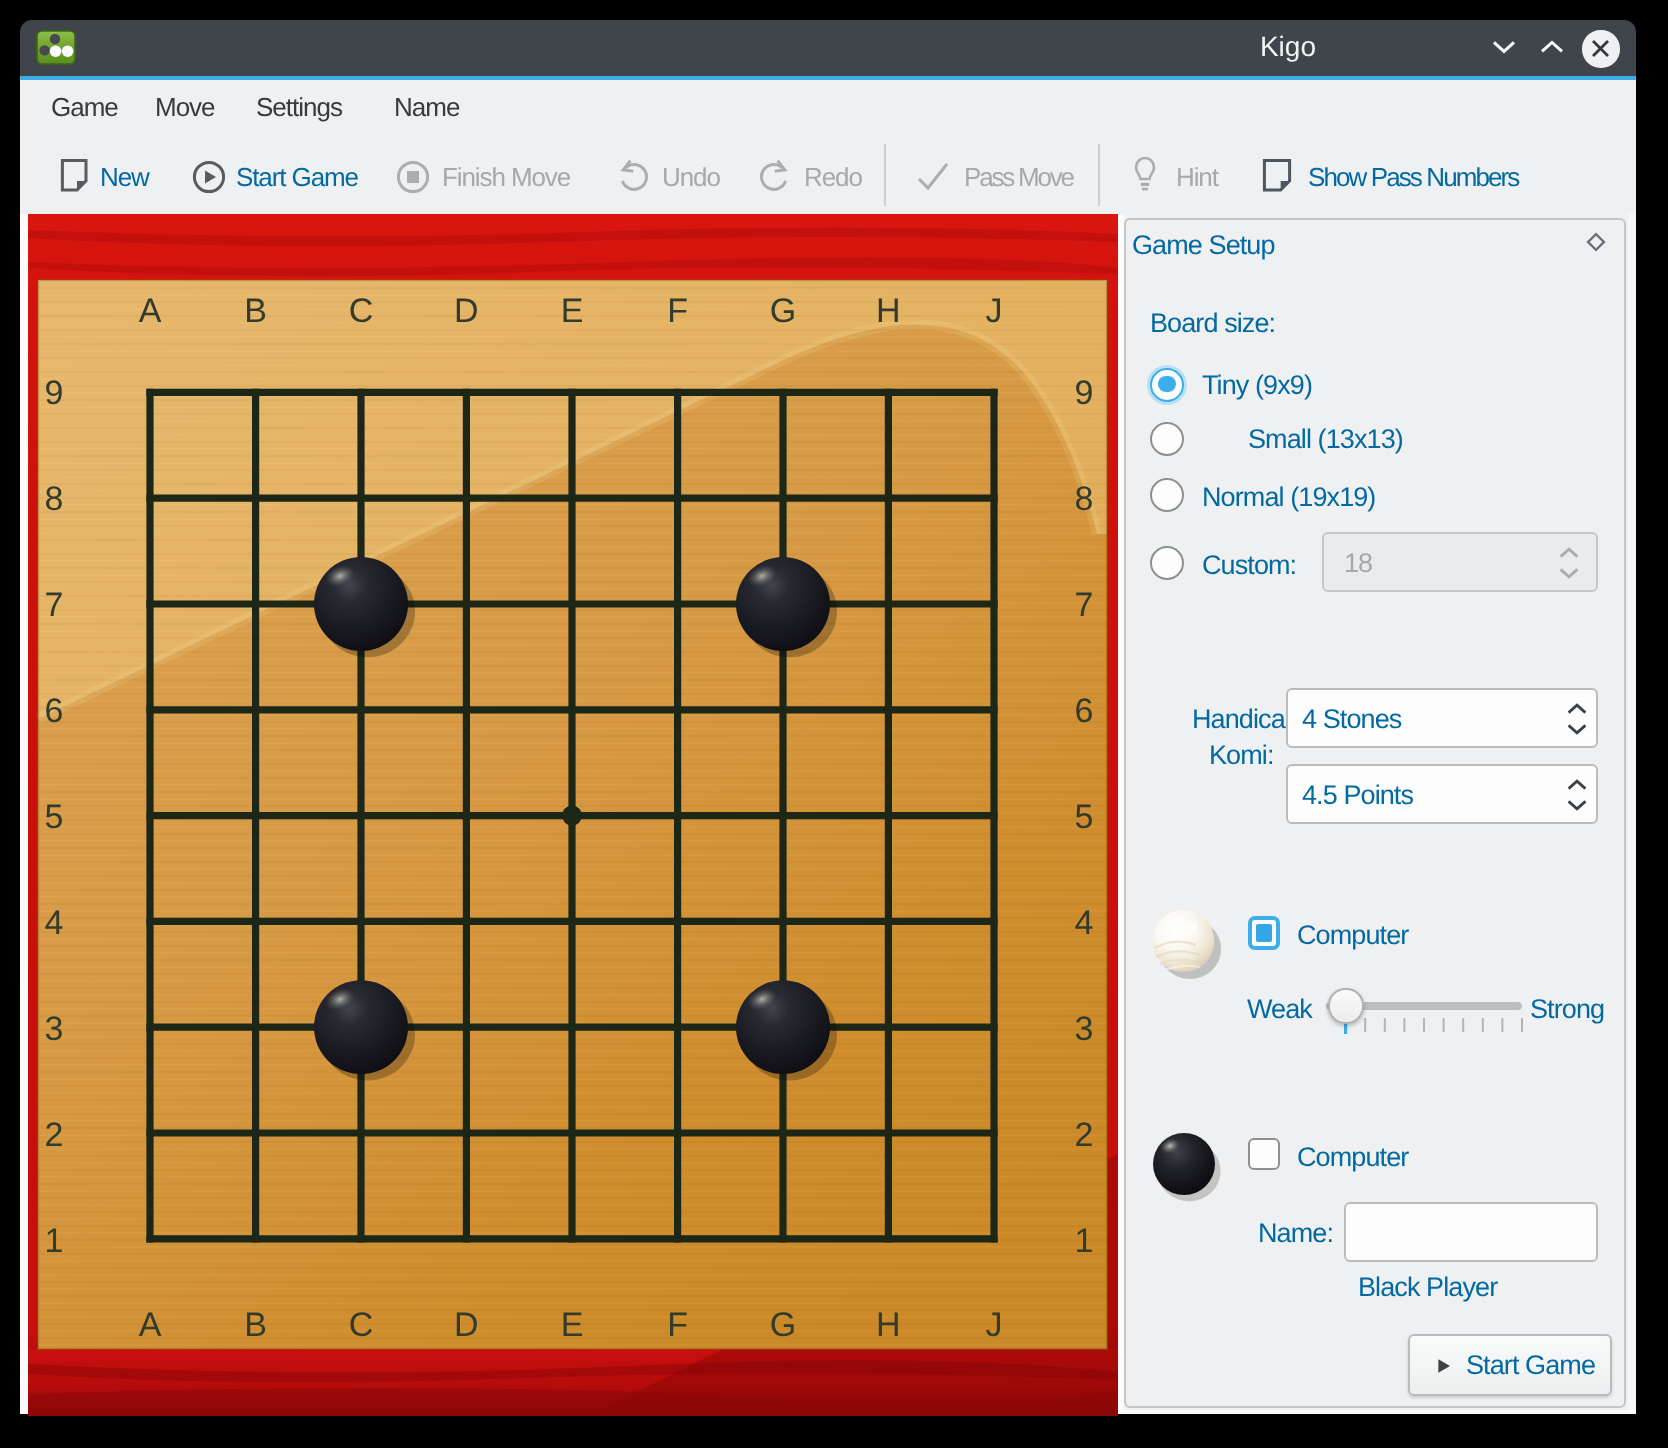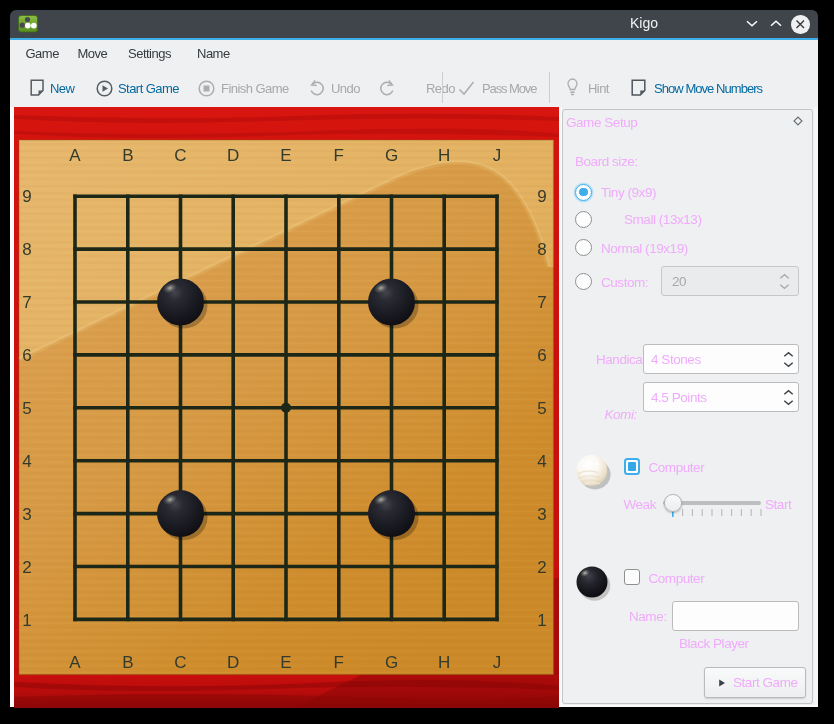--- a/index.html
+++ b/index.html
@@ -12,21 +12,21 @@
 #menubar { left:10px; top:39.5px; width:808px; height:27.5px; background:#eff0f1; }
 #toolbar { left:10px; top:67px; width:808px; height:39.5px; background:#eff0f1; }
 #leftframe { left:10px; top:106.5px; width:4px; height:600.5px; background:#fbfbfb; }
 #panelbg { left:559px; top:106.5px; width:259px; height:600.5px; background:#eff0f1; }
 #panelwhite { left:559px; top:106.5px; width:3px; height:600.5px; background:#fbfbfb; }
 #panelframe { left:562px; top:108.5px; width:250.5px; height:595px;
   border:1px solid #c2c4c5; border-radius:3px; }
 .mtext { position:absolute; color:#363b40; font-size:13px; letter-spacing:-0.5px; white-space:nowrap; }
 .ttext { position:absolute; color:#0369a1; font-size:13px; letter-spacing:-0.55px; white-space:nowrap; }
 .sep { position:absolute; width:1px; height:31px; background:#ccced0; top:72px; }
-.ptext { position:absolute; color:#f0abfc; font-size:13.5px; letter-spacing:-0.45px; white-space:nowrap; }
+.ptext { position:absolute; color:#0369a1; font-size:13.5px; letter-spacing:-0.45px; white-space:nowrap; }
 .radio { position:absolute; width:17px; height:17px; border-radius:50%;
   border:1.5px solid #8d9091; background:#fdfdfd; }
 .spin { position:absolute; background:#fdfdfe; border:1px solid #b9bbbc; border-radius:3px; }
 .spin.dis { background:#eaebec; border-color:#c6c7c8; }
 .chk { position:absolute; width:16.5px; height:16.5px; border-radius:3px;
   border:1.5px solid #8d9091; background:#fdfdfd; }
 .gray { color:#a6a8aa !important; }
 </style>
 </head>
 <body>
@@ -76,53 +76,53 @@
   <svg class="abs" style="left:96px;top:80px" width="17" height="17" viewBox="0 0 17 17">
     <circle cx="8.5" cy="8.5" r="7.3" fill="none" stroke="#555c63" stroke-width="1.5"></circle>
     <path d="M6.5,5.2 L12,8.5 L6.5,11.8 Z" fill="#555c63"></path>
   </svg>
   <span class="ttext" style="left:118px;top:81px;">Start Game</span>
 
   <svg class="abs" style="left:198px;top:80px" width="17" height="17" viewBox="0 0 17 17">
     <circle cx="8.5" cy="8.5" r="7.3" fill="none" stroke="#abadaf" stroke-width="1.5"></circle>
     <rect x="5.5" y="5.5" width="6" height="6" fill="#abadaf"></rect>
   </svg>
-  <span class="ttext gray" style="left:221px;top:81px;">Finish Game</span>
+  <span class="ttext gray" style="left:221px;top:81px;">Finish Move</span>
 
   <svg class="abs" style="left:308px;top:79px" width="18" height="18" viewBox="0 0 18 18">
     <path d="M4.2,5.6 A6.2,6.2 0 1 1 3.2,11.5" fill="none" stroke="#abadaf" stroke-width="1.5"></path>
     <path d="M7.2,1.4 L3.6,5.9 L8.6,6.6" fill="none" stroke="#abadaf" stroke-width="1.5"></path>
   </svg>
   <span class="ttext gray" style="left:331px;top:81px;">Undo</span>
 
   <svg class="abs" style="left:378px;top:79px" width="18" height="18" viewBox="0 0 18 18">
     <path d="M13.8,5.6 A6.2,6.2 0 1 0 14.8,11.5" fill="none" stroke="#abadaf" stroke-width="1.5"></path>
     <path d="M10.8,1.4 L14.4,5.9 L9.4,6.6" fill="none" stroke="#abadaf" stroke-width="1.5"></path>
   </svg>
-  <span class="ttext gray" style="left:402px;top:81px;margin-left:24px;">Redo</span>
+  <span class="ttext gray" style="left:402px;top:81px;">Redo</span>
   <div class="sep" style="left:442px;"></div>
 
   <svg class="abs" style="left:458px;top:80px" width="17" height="16" viewBox="0 0 17 16">
     <path d="M1.5,9.5 L6,14 L15.5,2" fill="none" stroke="#abadaf" stroke-width="1.5"></path>
   </svg>
   <span class="ttext gray" style="left:482px;top:81px;letter-spacing:-1.1px;">Pass Move</span>
   <div class="sep" style="left:548.5px;"></div>
 
   <svg class="abs" style="left:567px;top:78px" width="11" height="19" viewBox="0 0 11 19">
     <path d="M5.5,1 A4.5,4.7 0 0 1 10,5.7 C10,8.2 8,9.2 7.8,11.5 L3.2,11.5 C3,9.2 1,8.2 1,5.7 A4.5,4.7 0 0 1 5.5,1 Z" fill="none" stroke="#abadaf" stroke-width="1.3"></path>
     <rect x="3.4" y="13.4" width="4.2" height="1.6" fill="#abadaf"></rect>
     <rect x="4" y="15.8" width="3" height="1.4" fill="#abadaf"></rect>
   </svg>
   <span class="ttext gray" style="left:588px;top:81px;">Hint</span>
 
   <svg class="abs" style="left:630px;top:79px" width="17" height="18" viewBox="0 0 17 18">
     <path d="M2.2,1.2 H14.8 V11.5 L10.3,16 H2.2 Z" fill="none" stroke="#4d5760" stroke-width="1.5"></path>
     <path d="M14.8,11.5 L10.3,11.5 L10.3,16 Z" fill="#4d5760"></path>
   </svg>
-<span class="ttext" style="left:654px;top:81px;letter-spacing:-0.95px;">Show Move Numbers</span>
+<span class="ttext" style="left:654px;top:81px;letter-spacing:-0.95px;">Show Pass Numbers</span>
 
 <svg class="abs" style="left:14px;top:106.5px" width="545" height="601" viewBox="0 0 545 601">
   <defs>
     <linearGradient id="wood" x1="0" y1="0" x2="0.7" y2="1">
       <stop offset="0" stop-color="#dda458"></stop>
       <stop offset="0.5" stop-color="#d79a44"></stop>
       <stop offset="0.8" stop-color="#cf8d2e"></stop>
       <stop offset="1" stop-color="#cb8927"></stop>
     </linearGradient>
     <linearGradient id="redv" x1="0" y1="0" x2="0" y2="1">
@@ -264,34 +264,34 @@
 <div class="radio" style="left:575px;top:183.7px;border-color:#3daee9;box-shadow:0 0 0 1.5px #b9e0f5;"></div>
 <div class="abs" style="left:579.2px;top:187.9px;width:8.6px;height:8.6px;border-radius:50%;background:#3daee9;"></div>
 <span class="ptext" style="left:601px;top:185px;">Tiny (9x9)</span>
 <div class="radio" style="left:575px;top:210.6px;"></div>
 <span class="ptext" style="left:624px;top:212px;text-align:center;">Small (13x13)</span>
 <div class="radio" style="left:575px;top:239.4px;"></div>
 <span class="ptext" style="left:601px;top:241px;">Normal (19x19)</span>
 <div class="radio" style="left:575px;top:272.9px;"></div>
 <span class="ptext" style="left:601px;top:274.5px;">Custom:</span>
 <div class="spin dis" style="left:660.5px;top:266px;width:138px;height:29.5px;"></div>
-<span class="ptext gray" style="left:672px;top:273.5px;">20</span>
+<span class="ptext gray" style="left:672px;top:273.5px;">18</span>
 <svg class="abs" style="left:779px;top:272.5px" width="11" height="17" viewBox="0 0 11 17">
   <path d="M1.3,5.3 L5.5,1.6 L9.7,5.3" fill="none" stroke="#a9abad" stroke-width="1.4"></path>
   <path d="M1.3,11.7 L5.5,15.4 L9.7,11.7" fill="none" stroke="#a9abad" stroke-width="1.4"></path>
 </svg>
 
 <span class="ptext" style="left:580px;top:351.5px;margin-left:16px;">Handicap:</span>
 <div class="spin" style="left:643px;top:344px;width:156px;height:29.5px;"></div>
 <span class="ptext" style="left:651px;top:351.5px;">4 Stones</span>
 <svg class="abs" style="left:782.5px;top:350.5px" width="11" height="17" viewBox="0 0 11 17">
   <path d="M1.3,5.3 L5.5,1.6 L9.7,5.3" fill="none" stroke="#3c4146" stroke-width="1.4"></path>
   <path d="M1.3,11.7 L5.5,15.4 L9.7,11.7" fill="none" stroke="#3c4146" stroke-width="1.4"></path>
 </svg>
-<span class="ptext" style="left:604.5px;top:407px;font-style:italic;">Komi:</span>
+<span class="ptext" style="left:604.5px;top:370px;">Komi:</span>
 <div class="spin" style="left:643px;top:382px;width:156px;height:29.5px;"></div>
 <span class="ptext" style="left:651px;top:389.5px;">4.5 Points</span>
 <svg class="abs" style="left:782.5px;top:388.5px" width="11" height="17" viewBox="0 0 11 17">
   <path d="M1.3,5.3 L5.5,1.6 L9.7,5.3" fill="none" stroke="#3c4146" stroke-width="1.4"></path>
   <path d="M1.3,11.7 L5.5,15.4 L9.7,11.7" fill="none" stroke="#3c4146" stroke-width="1.4"></path>
 </svg>
 
 <svg class="abs" style="left:570px;top:449px" width="46" height="46" viewBox="0 0 46 46">
   <defs>
     <radialGradient id="wsg" cx="0.38" cy="0.3" r="0.8">
@@ -308,21 +308,21 @@
   <path d="M8,29.5 Q 18,24.5 30,28.5" stroke="#d9c9ab" stroke-width="1.1" fill="none" opacity="0.4"></path>
   <path d="M10,33 Q 20,29 30.5,32.5" stroke="#dccdb0" stroke-width="1" fill="none" opacity="0.35"></path>
   <path d="M13,35.8 Q 22,33 30,34.5" stroke="#fffdf6" stroke-width="1.1" fill="none" opacity="0.5"></path>
   <circle cx="26.7" cy="14.6" r="1.7" fill="#ffffff" opacity="0.95"></circle>
 </svg>
 <div class="chk" style="left:623.5px;top:458px;border:2px solid #3daee9;border-radius:3.5px;"></div>
 <div class="abs" style="left:627.5px;top:462px;width:8.8px;height:8.8px;background:#35a7e6;border-radius:1px;"></div>
 <span class="ptext" style="left:648.5px;top:460px;">Computer</span>
 
 <span class="ptext" style="left:623.5px;top:496.5px;">Weak</span>
-<span class="ptext" style="left:765px;top:496.5px;">Start</span>
+<span class="ptext" style="left:765px;top:496.5px;">Strong</span>
 <div class="abs" style="left:663px;top:500.5px;width:98px;height:4.5px;border-radius:2.5px;background:#bcbec0;"></div>
 <svg class="abs" style="left:668px;top:507px" width="98" height="12" viewBox="0 0 98 12">
   <g stroke="#b1b3b5" stroke-width="1">
     <line x1="14.6" y1="2" x2="14.6" y2="9"></line>
       <line x1="24.4" y1="2" x2="24.4" y2="9"></line>
     <line x1="34.2" y1="2" x2="34.2" y2="9"></line>
       <line x1="44" y1="2" x2="44" y2="9"></line>
     <line x1="53.8" y1="2" x2="53.8" y2="9"></line>
       <line x1="63.6" y1="2" x2="63.6" y2="9"></line>
     <line x1="73.4" y1="2" x2="73.4" y2="9"></line>

